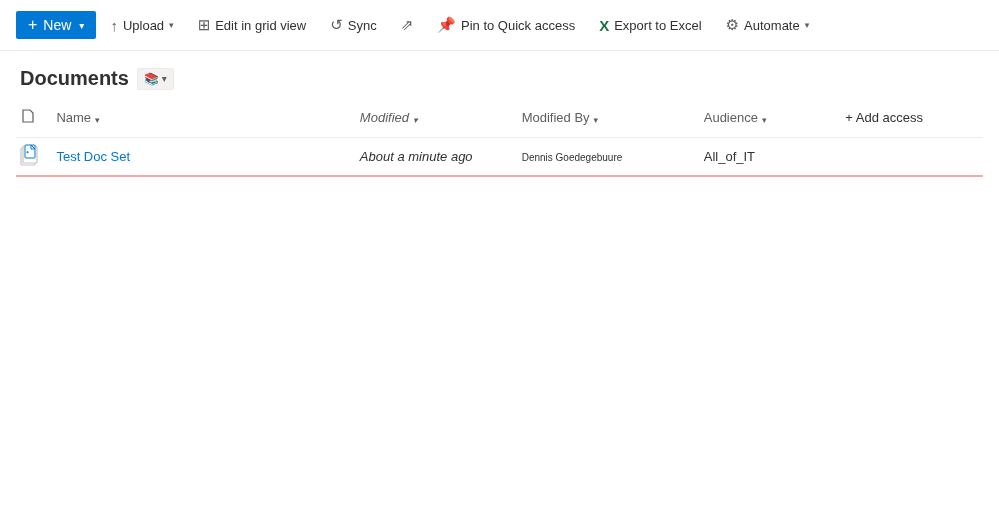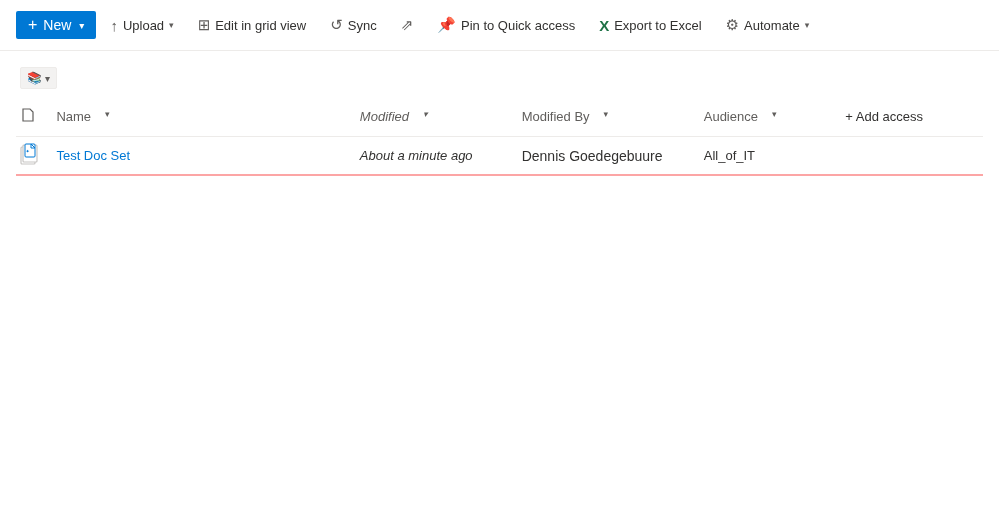--- a/index.html
+++ b/index.html
@@ -127,22 +127,22 @@
       font-weight: 400;
       color: #605e5c;
       font-size: 13px;
       padding: 8px 8px 8px 4px;
       white-space: nowrap;
       user-select: none;
     }
 
     .th-inner {
       display: flex;
-      align-items: flex-start;
-      gap: 14px;
+      align-items: flex-end;
+      gap: 4px;
       cursor: pointer;
     }
 
     .th-chevron {
       font-size: 9px;
       color: #605e5c;
     }
 
     .add-col-btn {
       display: flex;
@@ -179,21 +179,21 @@
       font-size: 13px;
     }
 
     .modified-text {
       color: #323130;
       font-size: 13px;
     }
 
     .modified-by-text {
       color: #323130;
-      font-size: 14px;
+      font-size: 10px;
     }
 
     .audience-text {
       color: #323130;
       font-size: 13px;
     }
 
     
   </style>
 </head>
@@ -239,20 +239,21 @@
 
   <button class="toolbar-btn">
     <span class="tb-icon">⚙</span>
     <span>Automate</span>
     <span class="chevron-small">▾</span>
   </button>
 
 </div>
 
 <div class="page-header">
+  <h1 class="page-title">Documents</h1>
   <button class="view-icon-btn">
     <span>📚</span>
     <span style="font-size:10px;">▾</span>
   </button>
 </div>
 
 <div class="file-table-wrap">
   <table class="file-table">
     <thead>
       <tr>

